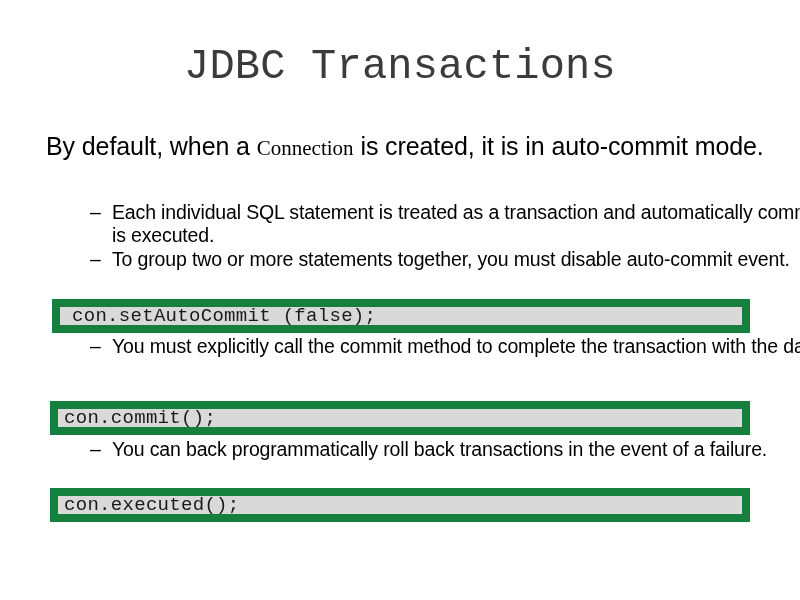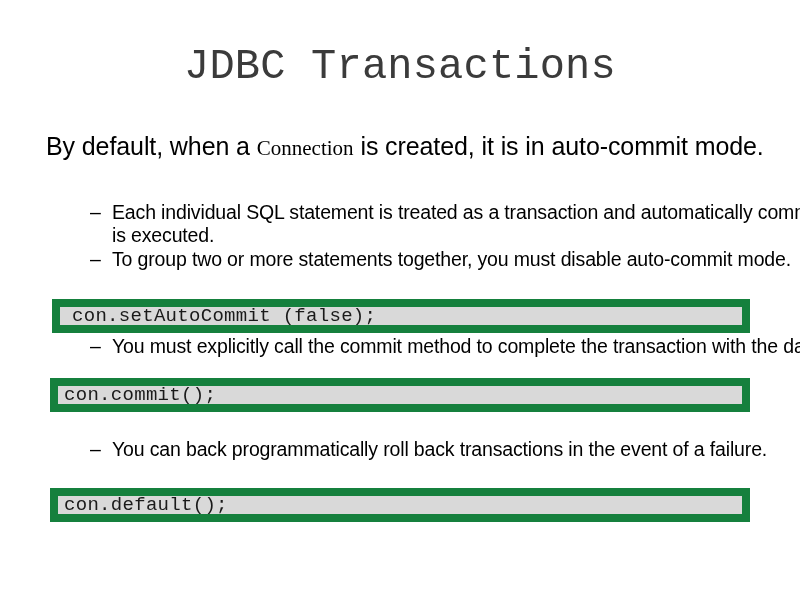--- a/index.html
+++ b/index.html
@@ -105,21 +105,21 @@
 
   #code-box-1 {
     left: 52px;
     top: 299px;
     width: 698px;
     height: 34px;
     padding-left: 12px;
   }
   #code-box-2 {
     left: 50px;
-    top: 378px;
+    top: 401px;
     width: 700px;
     height: 34px;
     padding-left: 6px;
   }
   #code-box-3 {
     left: 50px;
     top: 488px;
     width: 700px;
     height: 34px;
     padding-left: 6px;
@@ -143,34 +143,34 @@
 
     <div id="b1" class="bullet-l1"><span>By default, when a </span><span class="mono">Connection</span><span> is created, it is in auto-commit mode.</span></div>
 
     <div id="b2" class="bullet-l2">
       <span class="dash">–</span>
       <span>Each individual SQL statement is treated as a transaction and automatically committed after it is executed.</span>
     </div>
 
     <div id="b3" class="bullet-l2">
       <span class="dash">–</span>
-      <span>To group two or more statements together, you must disable auto-commit mode.</span>
+      <span>To group two or more statements together, you must disable auto-commit event.</span>
     </div>
 
     <div id="b4" class="bullet-l2">
       <span class="dash">–</span>
       <span>You must explicitly call the commit method to complete the transaction with the database.</span>
     </div>
 
     <div id="b5" class="bullet-l2">
       <span class="dash">–</span>
       <span>You can back programmatically roll back transactions in the event of a failure.</span>
     </div>
 
   </div>
 
   <div id="code-box-1" class="code-box"><span>con.setAutoCommit (false);</span></div>
 
   <div id="code-box-2" class="code-box"><span>con.commit();</span></div>
 
-  <div id="code-box-3" class="code-box"><span>con.default();</span></div>
+  <div id="code-box-3" class="code-box"><span>con.executed();</span></div>
 
 </div>
 
 </body></html>

